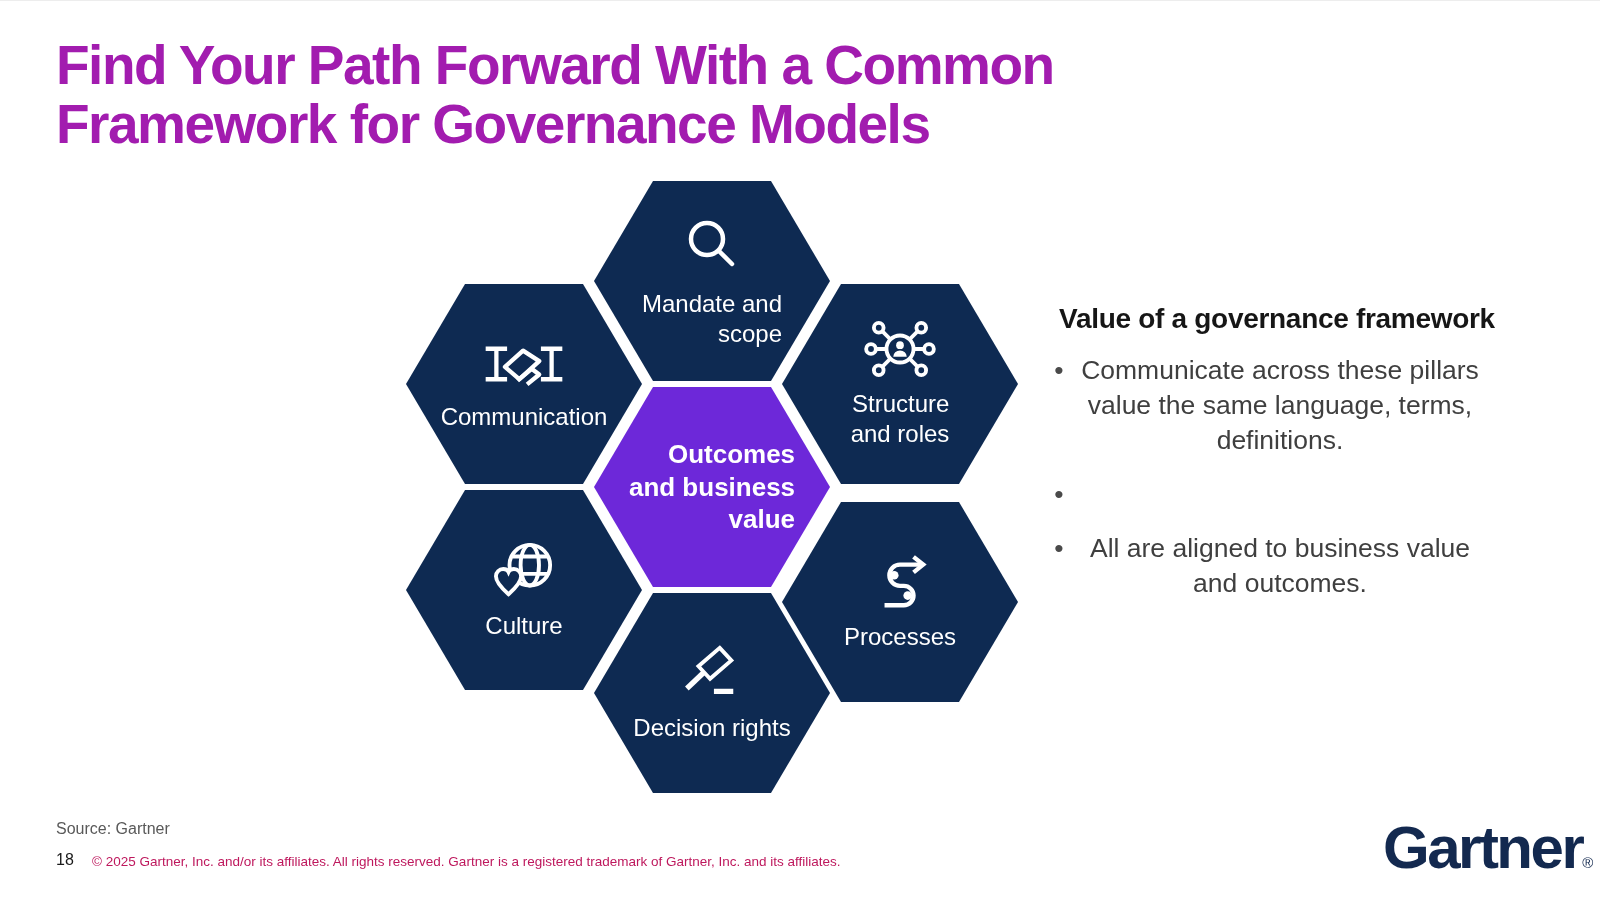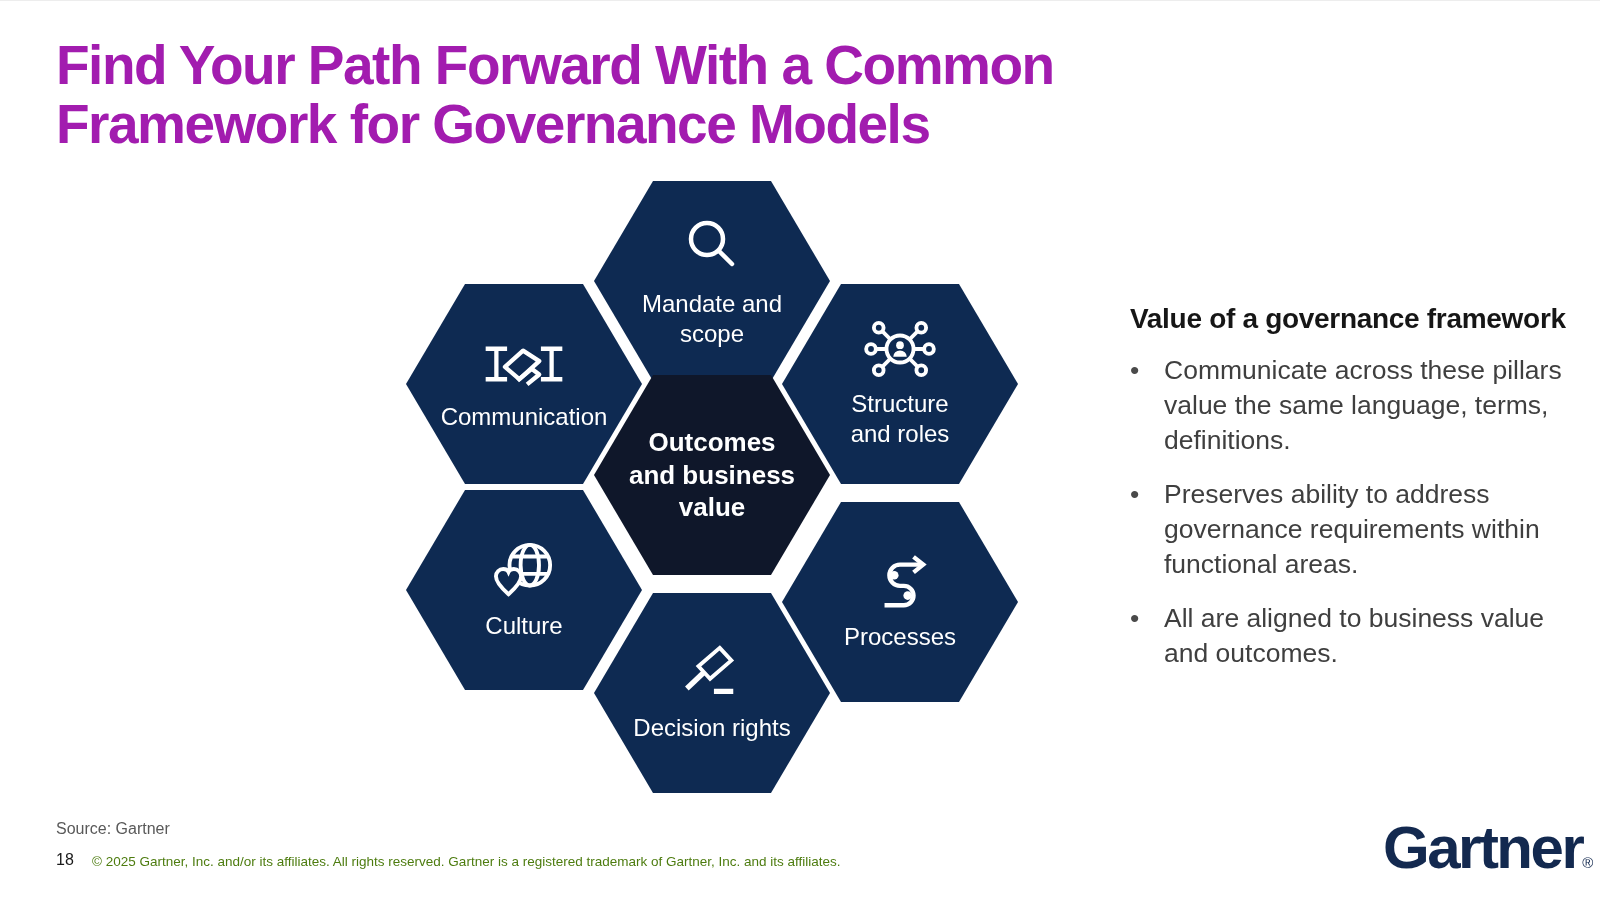--- a/index.html
+++ b/index.html
@@ -15,49 +15,49 @@
     font-size:55px;font-weight:700;letter-spacing:-1.5px;
     color:#a21caf;line-height:1.07;white-space:pre-line;
   }
 
   
   .hex{
     position:absolute;width:236px;height:200px;
     clip-path:polygon(25% 0%,75% 0%,100% 50%,75% 100%,25% 100%,0% 50%);
     background:#0E2A52;color:#ffffff;
     display:flex;flex-direction:column;align-items:center;justify-content:center;
-    text-align:center;
+    text-align:right;
   }
   .hex .hex-label{font-size:24px;line-height:1.22;white-space:pre-line;}
   .hex .hex-icon{margin-bottom:11px;line-height:0;}
   .hex-mandate      {left:594px;top:181px;}
   .hex-communication{left:406px;top:284px;}
   .hex-structure    {left:782px;top:284px;}
-  .hex-outcomes     {left:594px;top:375px;background:#0f172a;}
+  .hex-outcomes     {left:594px;top:387px;background:#6d28d9;}
   .hex-culture      {left:406px;top:490px;}
   .hex-processes    {left:782px;top:490px;margin-top:12px;}
   .hex-decision     {left:594px;top:593px;}
   .hex-outcomes .hex-label{font-weight:700;font-size:26px;line-height:1.25;}
 
   
-  .right-panel{position:absolute;left:1130px;top:303px;width:470px;}
+  .right-panel{position:absolute;left:1042px;top:303px;width:470px;text-align:center;}
   .right-panel h2{
     margin:0 0 18px 0;font-size:28px;font-weight:700;color:#161616;letter-spacing:-0.3px;
   }
   .right-panel ul{list-style:none;margin:0;padding:0;}
   .right-panel li{
     display:flex;margin-bottom:19px;font-size:26.5px;color:#3F3F3F;line-height:1.32;
   }
   .right-panel li .bullet{flex:0 0 34px;color:#4a4a4a;}
   .right-panel li .btext{flex:1;max-width:408px;}
 
   
   .source-line{position:absolute;left:56px;top:820px;font-size:16px;color:#595959;}
   .page-number{position:absolute;left:56px;top:851px;font-size:16px;color:#1a1a1a;}
-  .copyright{position:absolute;left:92px;top:854px;font-size:13.5px;color:#4d7c0f;}
+  .copyright{position:absolute;left:92px;top:854px;font-size:13.5px;color:#be185d;}
   .gartner-logo{
     position:absolute;left:1383px;top:818px;
     font-size:60px;font-weight:700;color:#13294F;letter-spacing:-2.5px;line-height:1;
   }
   .gartner-logo .reg{font-size:15px;font-weight:400;letter-spacing:0;vertical-align:baseline;}
 
   svg{display:block;}
 </style>
 </head>
 <body>
@@ -169,21 +169,20 @@
 
 <div class="right-panel">
   <h2>Value of a governance framework</h2>
   <ul>
     <li>
       <span class="bullet">•</span>
       <span class="btext">Communicate across these pillars value the same language, terms, definitions.</span>
     </li>
     <li>
       <span class="bullet">•</span>
-      <span class="btext">Preserves ability to address governance requirements within functional areas.</span>
     </li>
     <li>
       <span class="bullet">•</span>
       <span class="btext">All are aligned to business value and outcomes.</span>
     </li>
   </ul>
 </div>
 
 <div class="source-line">Source: Gartner</div>
 <div class="page-number">18</div>

